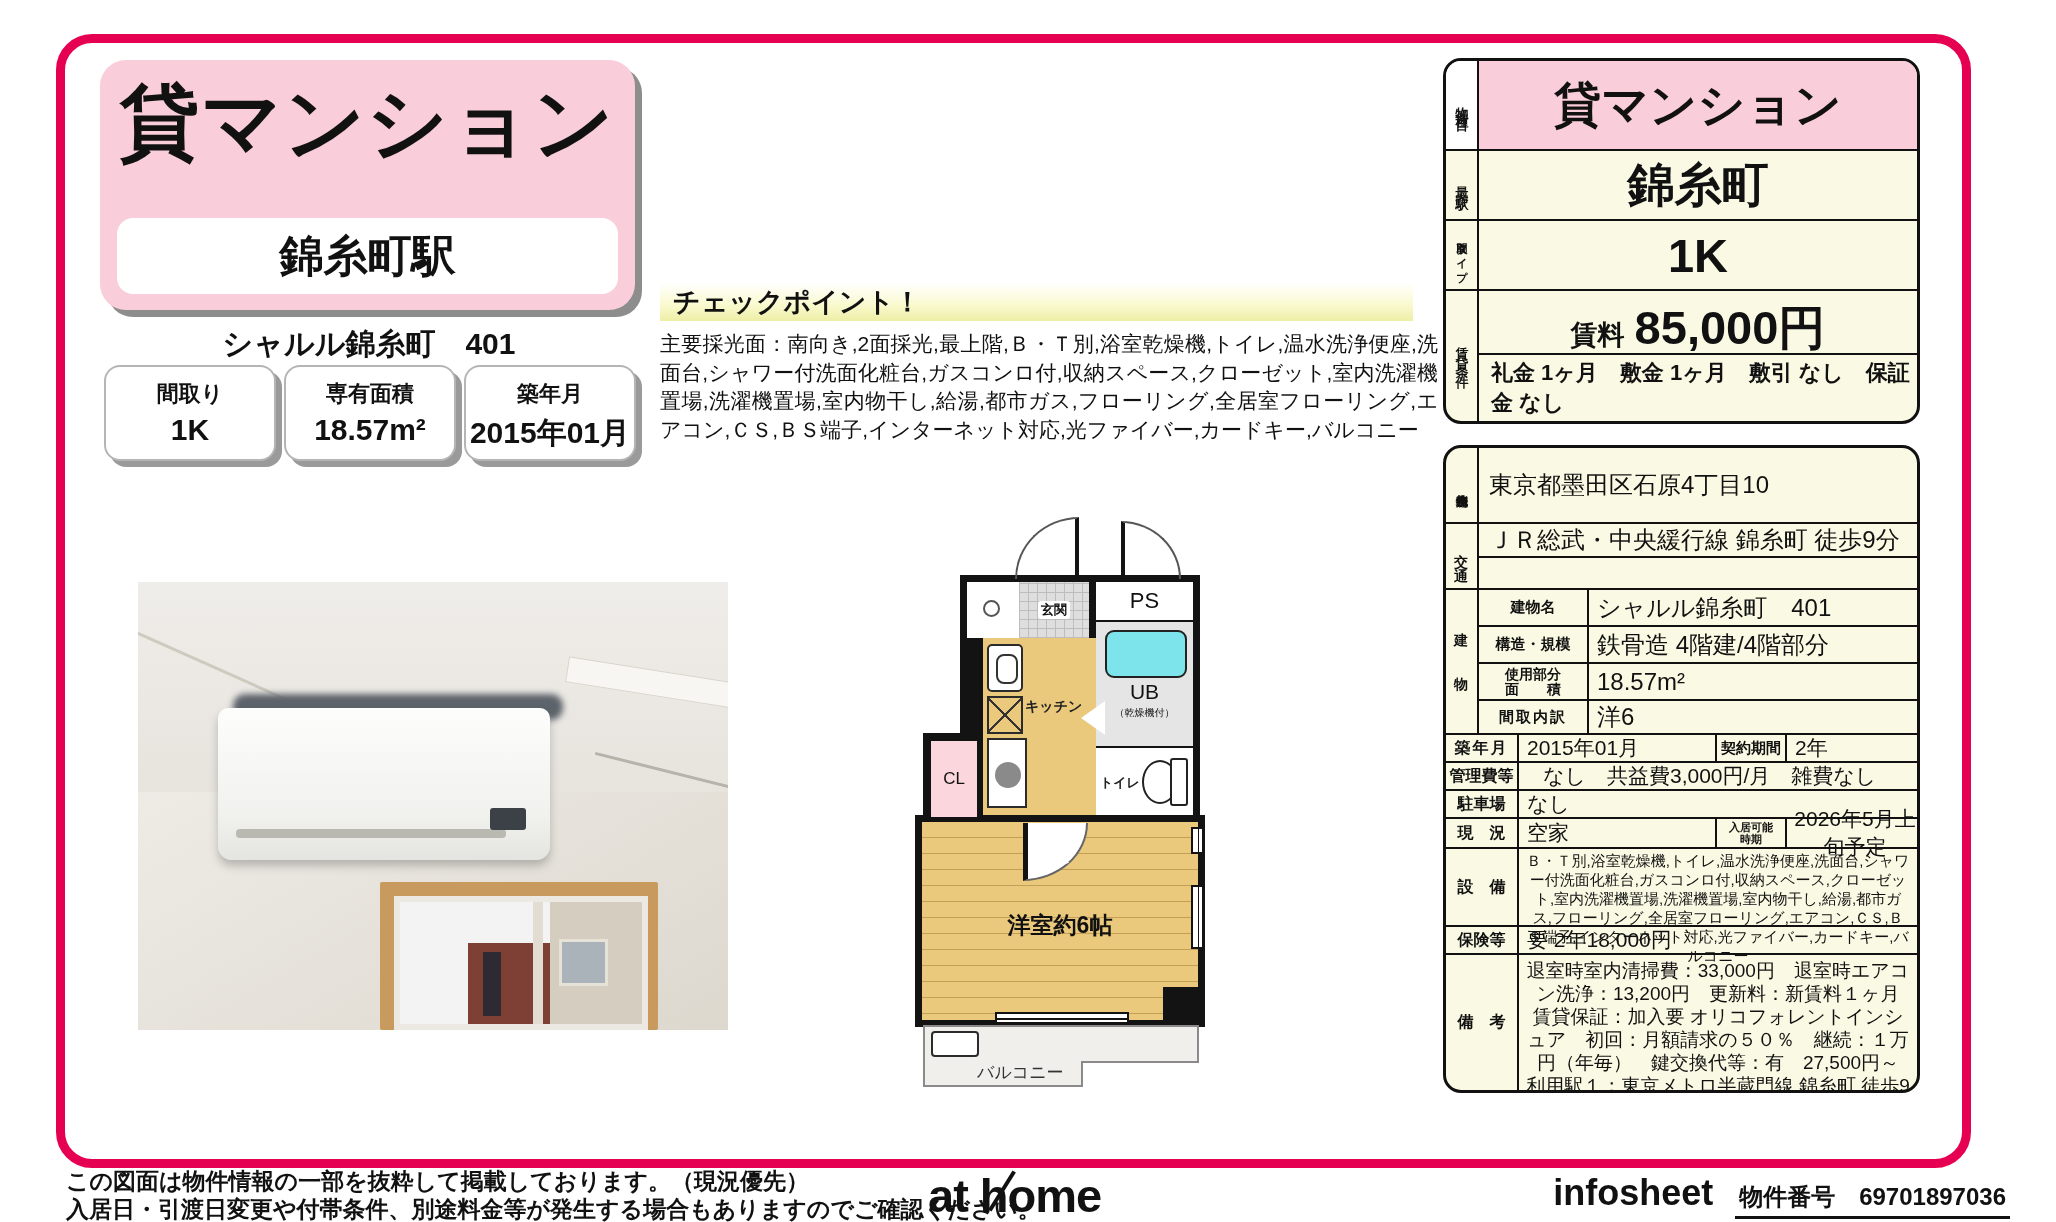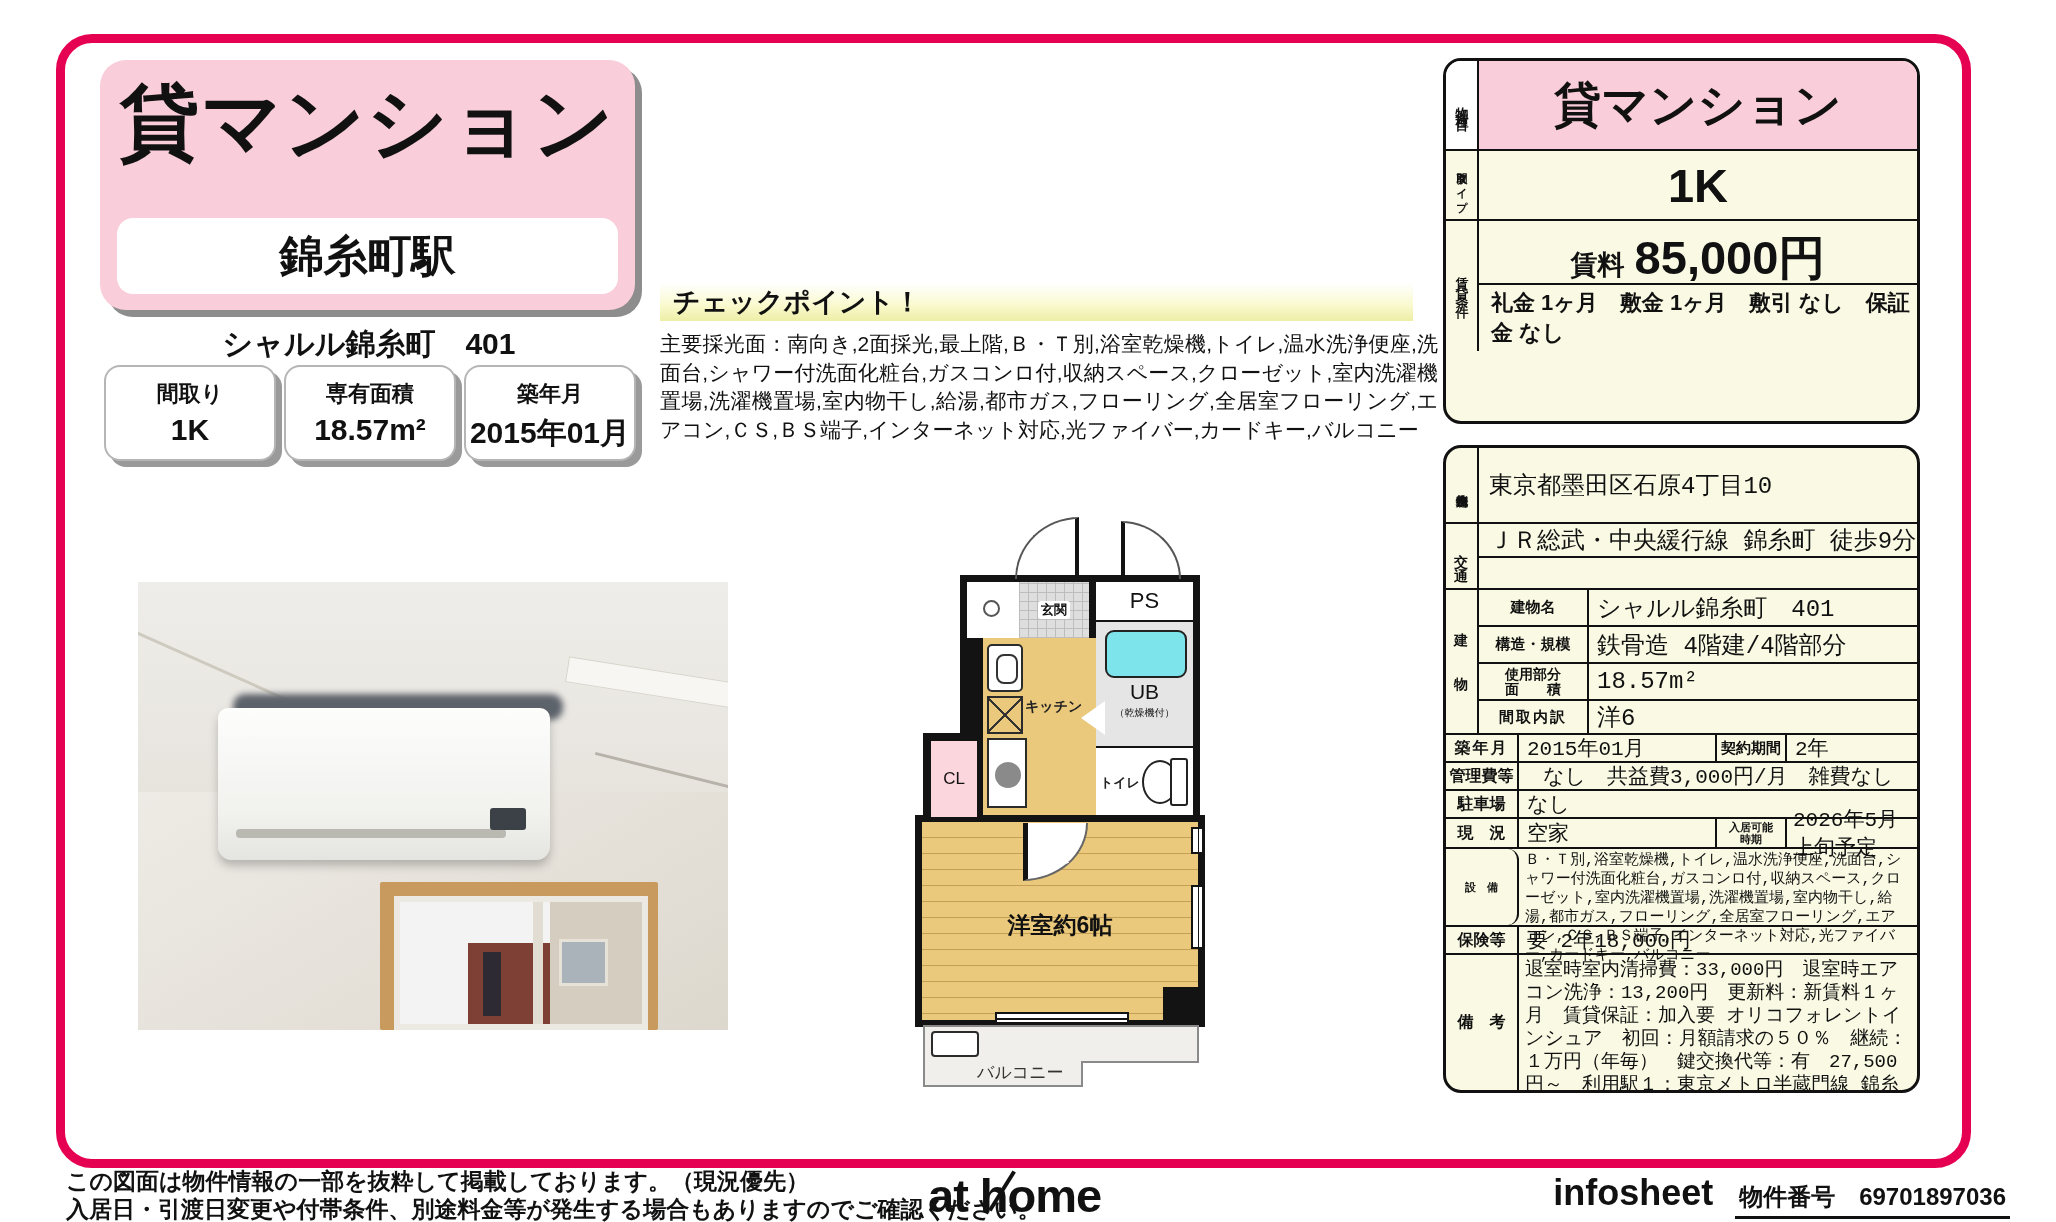--- a/index.html
+++ b/index.html
@@ -74,21 +74,21 @@
   .fixture{position:absolute;background:#fff;border:2px solid #2b2b2b;box-sizing:border-box;}
 
   
   .tbl{background:#fafae4;border:3px solid #111;border-radius:18px;overflow:hidden;box-sizing:border-box;}
   .trow{display:flex;box-sizing:border-box;border-top:2px solid #111;}
   .trow.first{border-top:none;}
   .vlab{writing-mode:vertical-rl;text-orientation:upright;display:flex;align-items:center;justify-content:center;
         font-weight:bold;box-sizing:border-box;border-right:2px solid #111;flex:0 0 33px;text-align:center;}
   .cell{box-sizing:border-box;display:flex;align-items:center;}
   .lab{font-weight:bold;justify-content:center;border-right:2px solid #111;text-align:center;}
-  .serif{font-family:Liberation Mono, monospace;}
+  .serif{font-family:Liberation Sans, sans-serif;text-align:center;}
   .pre{white-space:pre-line;}
 
   #table1{left:1443px;top:58px;width:477px;height:366px;}
   .t1big{width:100%;text-align:center;font-size:47px;font-weight:bold;}
   #table2{left:1443px;top:445px;width:477px;height:648px;}
 
   
   .foot-disc{left:66px;font-size:23px;font-weight:bold;}
   .logo{left:928px;top:1168px;font-size:47px;font-weight:bold;letter-spacing:-1px;}
   .logo-slash{left:1000px;top:1168px;width:4px;height:46px;background:#111;transform:rotate(32deg);}
@@ -210,20 +210,26 @@
   </div>
 
   <div class="abs tbl" id="table1">
     <div class="trow first" style="height:88px;">
       <div class="vlab" style="font-size:13px;background:#ffffff;letter-spacing:4px;">物件種目</div>
       <div class="cell" style="flex:1;background:#f9cdd9;">
         <div class="t1big">貸マンション</div>
       </div>
     </div>
     <div class="trow" style="height:70px;">
+      <div class="vlab" style="font-size:13px;letter-spacing:6px;">最寄駅</div>
+      <div class="cell" style="flex:1;">
+        <div class="t1big">錦糸町</div>
+      </div>
+    </div>
+    <div class="trow" style="height:70px;">
       <div class="vlab" style="font-size:11px;letter-spacing:1px;">間取タイプ</div>
       <div class="cell" style="flex:1;">
         <div class="t1big">1K</div>
       </div>
     </div>
     <div class="trow" style="height:132px;">
       <div class="vlab" style="font-size:13px;letter-spacing:10px;">賃貸条件</div>
       <div style="flex:1;display:flex;flex-direction:column;">
         <div class="cell" style="height:64px;border-bottom:2px solid #111;justify-content:center;align-items:baseline;padding-top:6px;">
           <span style="font-size:27px;font-weight:bold;margin-right:10px;">賃料</span>
@@ -291,21 +297,21 @@
 
     <div class="trow" style="height:30px;">
       <div class="cell lab" style="flex:0 0 73px;font-size:16px;">現　況</div>
       <div class="cell serif" style="flex:0 0 198px;font-size:21px;padding-left:8px;border-right:2px solid #111;">空家</div>
       <div class="cell lab pre" style="flex:0 0 70px;font-size:11px;line-height:12px;">入居可能
 時期</div>
       <div class="cell serif" style="flex:1;font-size:21px;padding-left:6px;">2026年5月上旬予定</div>
     </div>
 
     <div class="trow" style="height:78px;">
-      <div class="cell lab" style="flex:0 0 73px;font-size:11px;border-radius:11px;">設　備</div>
+      <div class="cell lab" style="flex:0 0 73px;font-size:16px;">設　備</div>
       <div class="cell serif" style="flex:1;font-size:15px;line-height:19px;padding:2px 6px;display:block;">Ｂ・Ｔ別,浴室乾燥機,トイレ,温水洗浄便座,洗面台,シャワー付洗面化粧台,ガスコンロ付,収納スペース,クローゼット,室内洗濯機置場,洗濯機置場,室内物干し,給湯,都市ガス,フローリング,全居室フローリング,エアコン,ＣＳ,ＢＳ端子,インターネット対応,光ファイバー,カードキー,バルコニー</div>
     </div>
 
     <div class="trow" style="height:28px;">
       <div class="cell lab" style="flex:0 0 73px;font-size:16px;">保険等</div>
       <div class="cell serif" style="flex:1;font-size:21px;padding-left:8px;">要 2年18,000円</div>
     </div>
 
     <div class="trow" style="height:137px;">
       <div class="cell lab" style="flex:0 0 73px;font-size:16px;">備　考</div>

